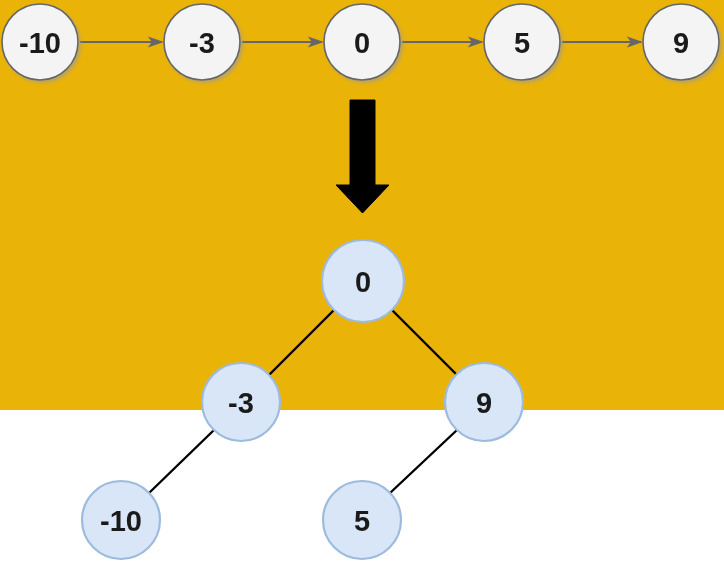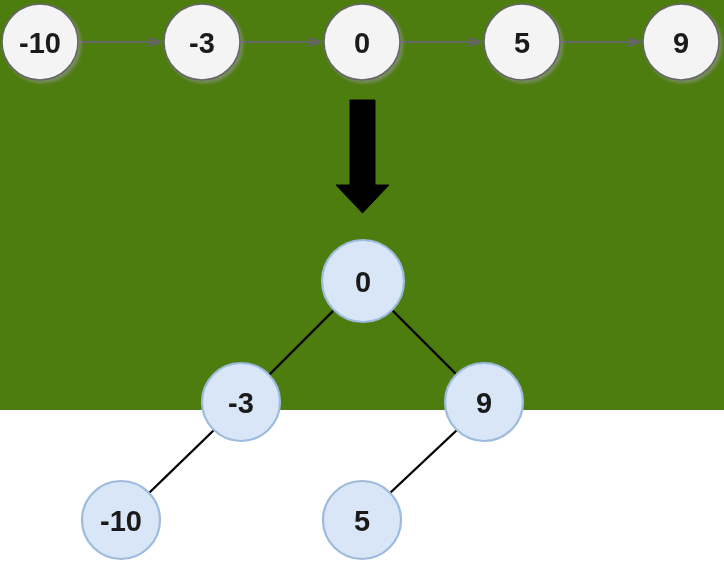--- a/index.html
+++ b/index.html
@@ -11,21 +11,21 @@
     width: 724px;
     height: 562px;
     font-family: "Liberation Sans", sans-serif;
     overflow: hidden;
     position: relative;
   }
   #stage {
     position: relative;
     width: 724px;
     height: 410px;
-    background: #4d7c0f;
+    background: #eab308;
   }
   svg#canvas {
     position: absolute;
     left: 0;
     top: 0;
     width: 724px;
     height: 562px;
     display: block;
   }
   .node-label {

